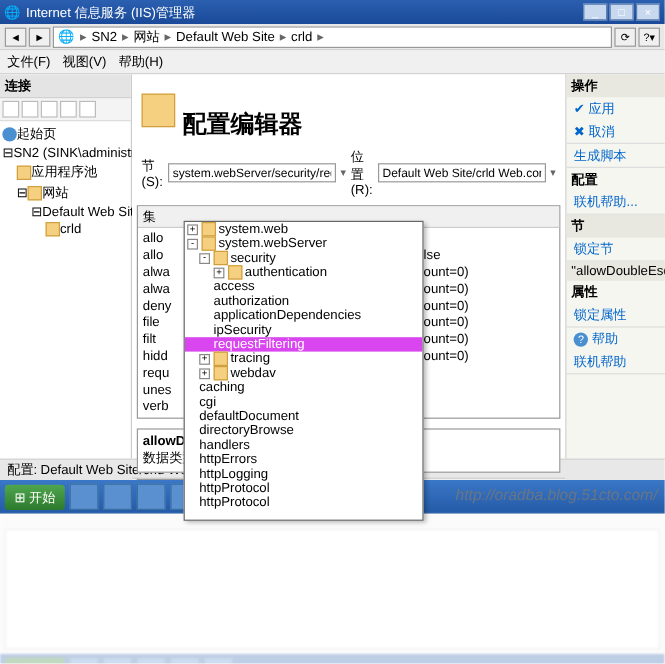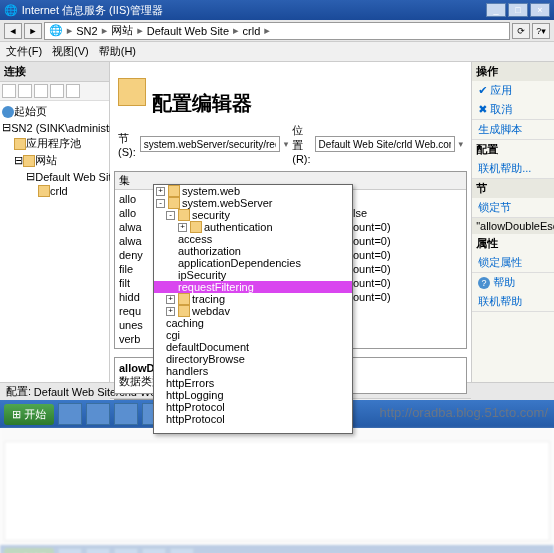--- a/index.html
+++ b/index.html
@@ -47,21 +47,21 @@
 .tab { border: 1px solid #999; border-bottom: none; padding: 1px 8px; background: #fff; margin-right: 2px; font-size: 10px; display: flex; align-items: center; gap: 2px; }
 .right-panel { width: 100px; border-left: 1px solid #ccc; background: #f6f6f0; font-size: 10px; }
 .rp-section { border-bottom: 1px solid #ddd; }
 .rp-header { background: #e8e8e0; padding: 2px 4px; font-weight: bold; display: flex; justify-content: space-between; align-items: center; }
 .rp-item { padding: 2px 6px; color: #0066cc; display: flex; align-items: center; gap: 3px; }
 .rp-bold { font-weight: bold; color: #000; padding: 2px 4px; }
 .statusbar { height: 18px; background: #e8e8e8; border-top: 1px solid #ccc; font-size: 10px; display: flex; align-items: center; padding: 0 6px; }
 .taskbar { height: 28px; background: linear-gradient(#3a77c7, #245aa6); display: flex; align-items: center; padding: 0 4px; gap: 4px; position: relative; }
 .start-btn { background: linear-gradient(#4fa64f, #2d7a2d); color: #fff; padding: 3px 8px; border-radius: 3px; display: flex; align-items: center; gap: 3px; }
 .task-item { width: 24px; height: 22px; background: #5a8fd0; border: 1px solid #3a6fa0; }
-.watermark { position: absolute; right: 6px; top: 5px; color: rgba(120,120,120,0.8); font-size: 13px; font-family: Arial; }
+.watermark { position: absolute; right: 6px; top: 5px; color: rgba(120,120,120,0.8); font-size: 13px; font-style: italic; font-family: Arial; }
 .reflection { width: 554px; height: 145px; overflow: hidden; position: relative; opacity: 0.3; transform: scaleY(-1); filter: blur(1px); background: #f0f0f0; }
 .chev { font-size: 9px; color: #666; }
 .help-icon { width: 12px; height: 12px; border-radius: 50%; background: #4a90d0; color: #fff; display: inline-flex; align-items: center; justify-content: center; font-size: 9px; }
 </style>
 </head>
 <body>
 
 <div class="titlebar">
   <div class="left">
     <span>🌐</span>

